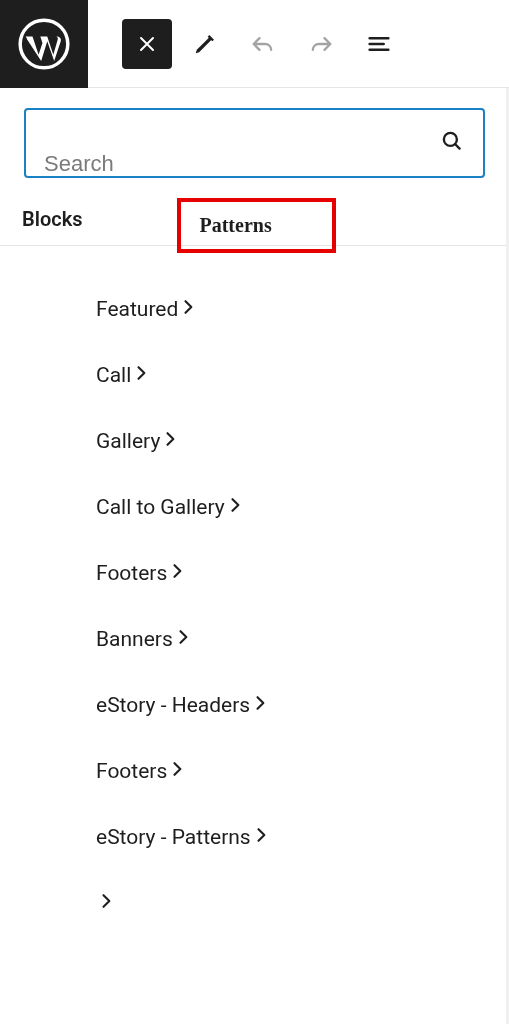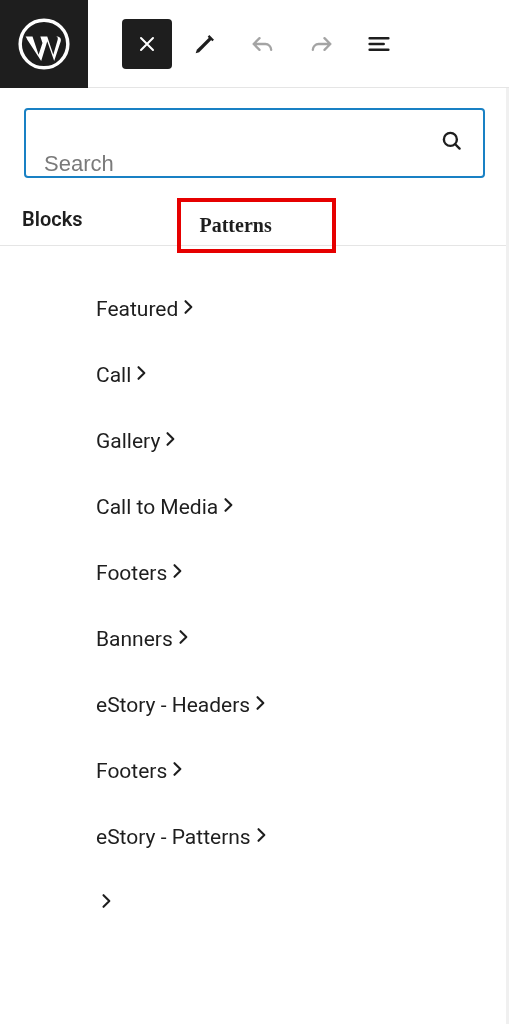--- a/index.html
+++ b/index.html
@@ -191,21 +191,21 @@
           <path d="M9 5l7 7-7 7" stroke="#1e1e1e" stroke-width="2.5" fill="none" stroke-linecap="round" stroke-linejoin="round"></path>
         </svg></span>
   </div>
   <div class="cat-item">
     <span class="cat-label">Gallery</span>
     <span class="chevron"><svg viewBox="0 0 24 24">
           <path d="M9 5l7 7-7 7" stroke="#1e1e1e" stroke-width="2.5" fill="none" stroke-linecap="round" stroke-linejoin="round"></path>
         </svg></span>
   </div>
   <div class="cat-item">
-    <span class="cat-label">Call to Media</span>
+    <span class="cat-label">Call to Gallery</span>
     <span class="chevron"><svg viewBox="0 0 24 24">
           <path d="M9 5l7 7-7 7" stroke="#1e1e1e" stroke-width="2.5" fill="none" stroke-linecap="round" stroke-linejoin="round"></path>
         </svg></span>
   </div>
   <div class="cat-item">
     <span class="cat-label">Footers</span>
     <span class="chevron"><svg viewBox="0 0 24 24">
           <path d="M9 5l7 7-7 7" stroke="#1e1e1e" stroke-width="2.5" fill="none" stroke-linecap="round" stroke-linejoin="round"></path>
         </svg></span>
   </div>

